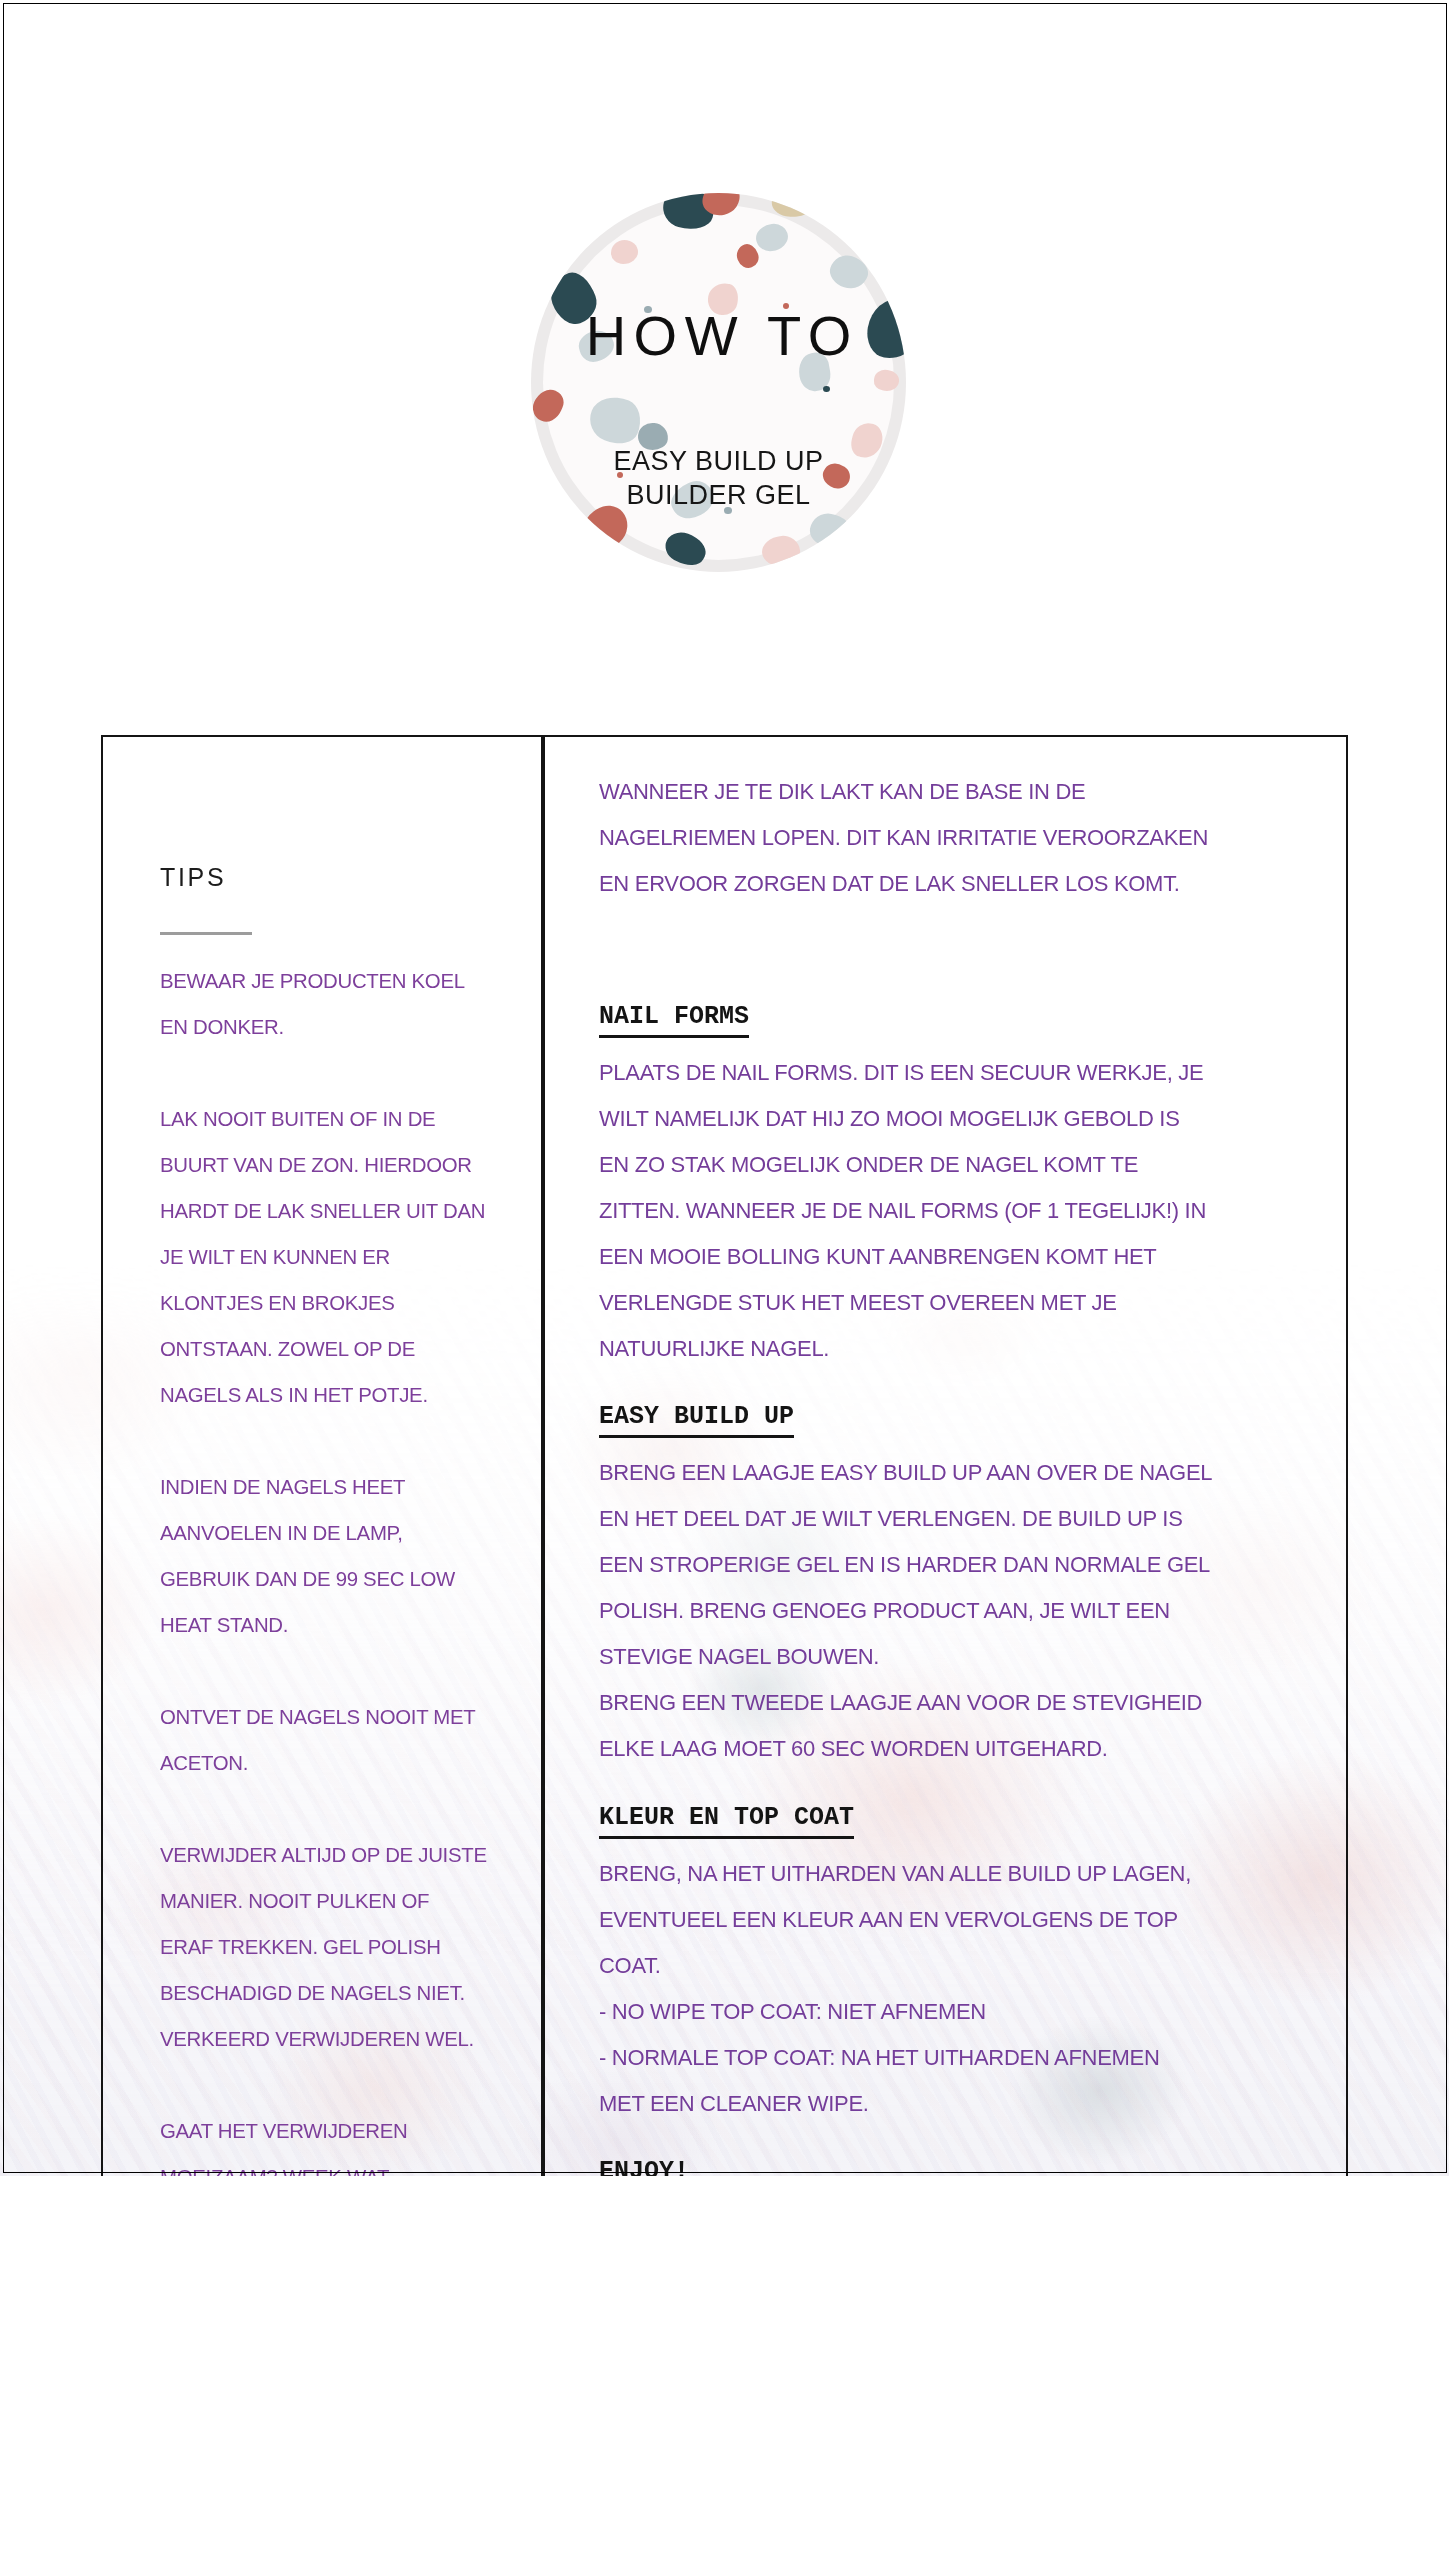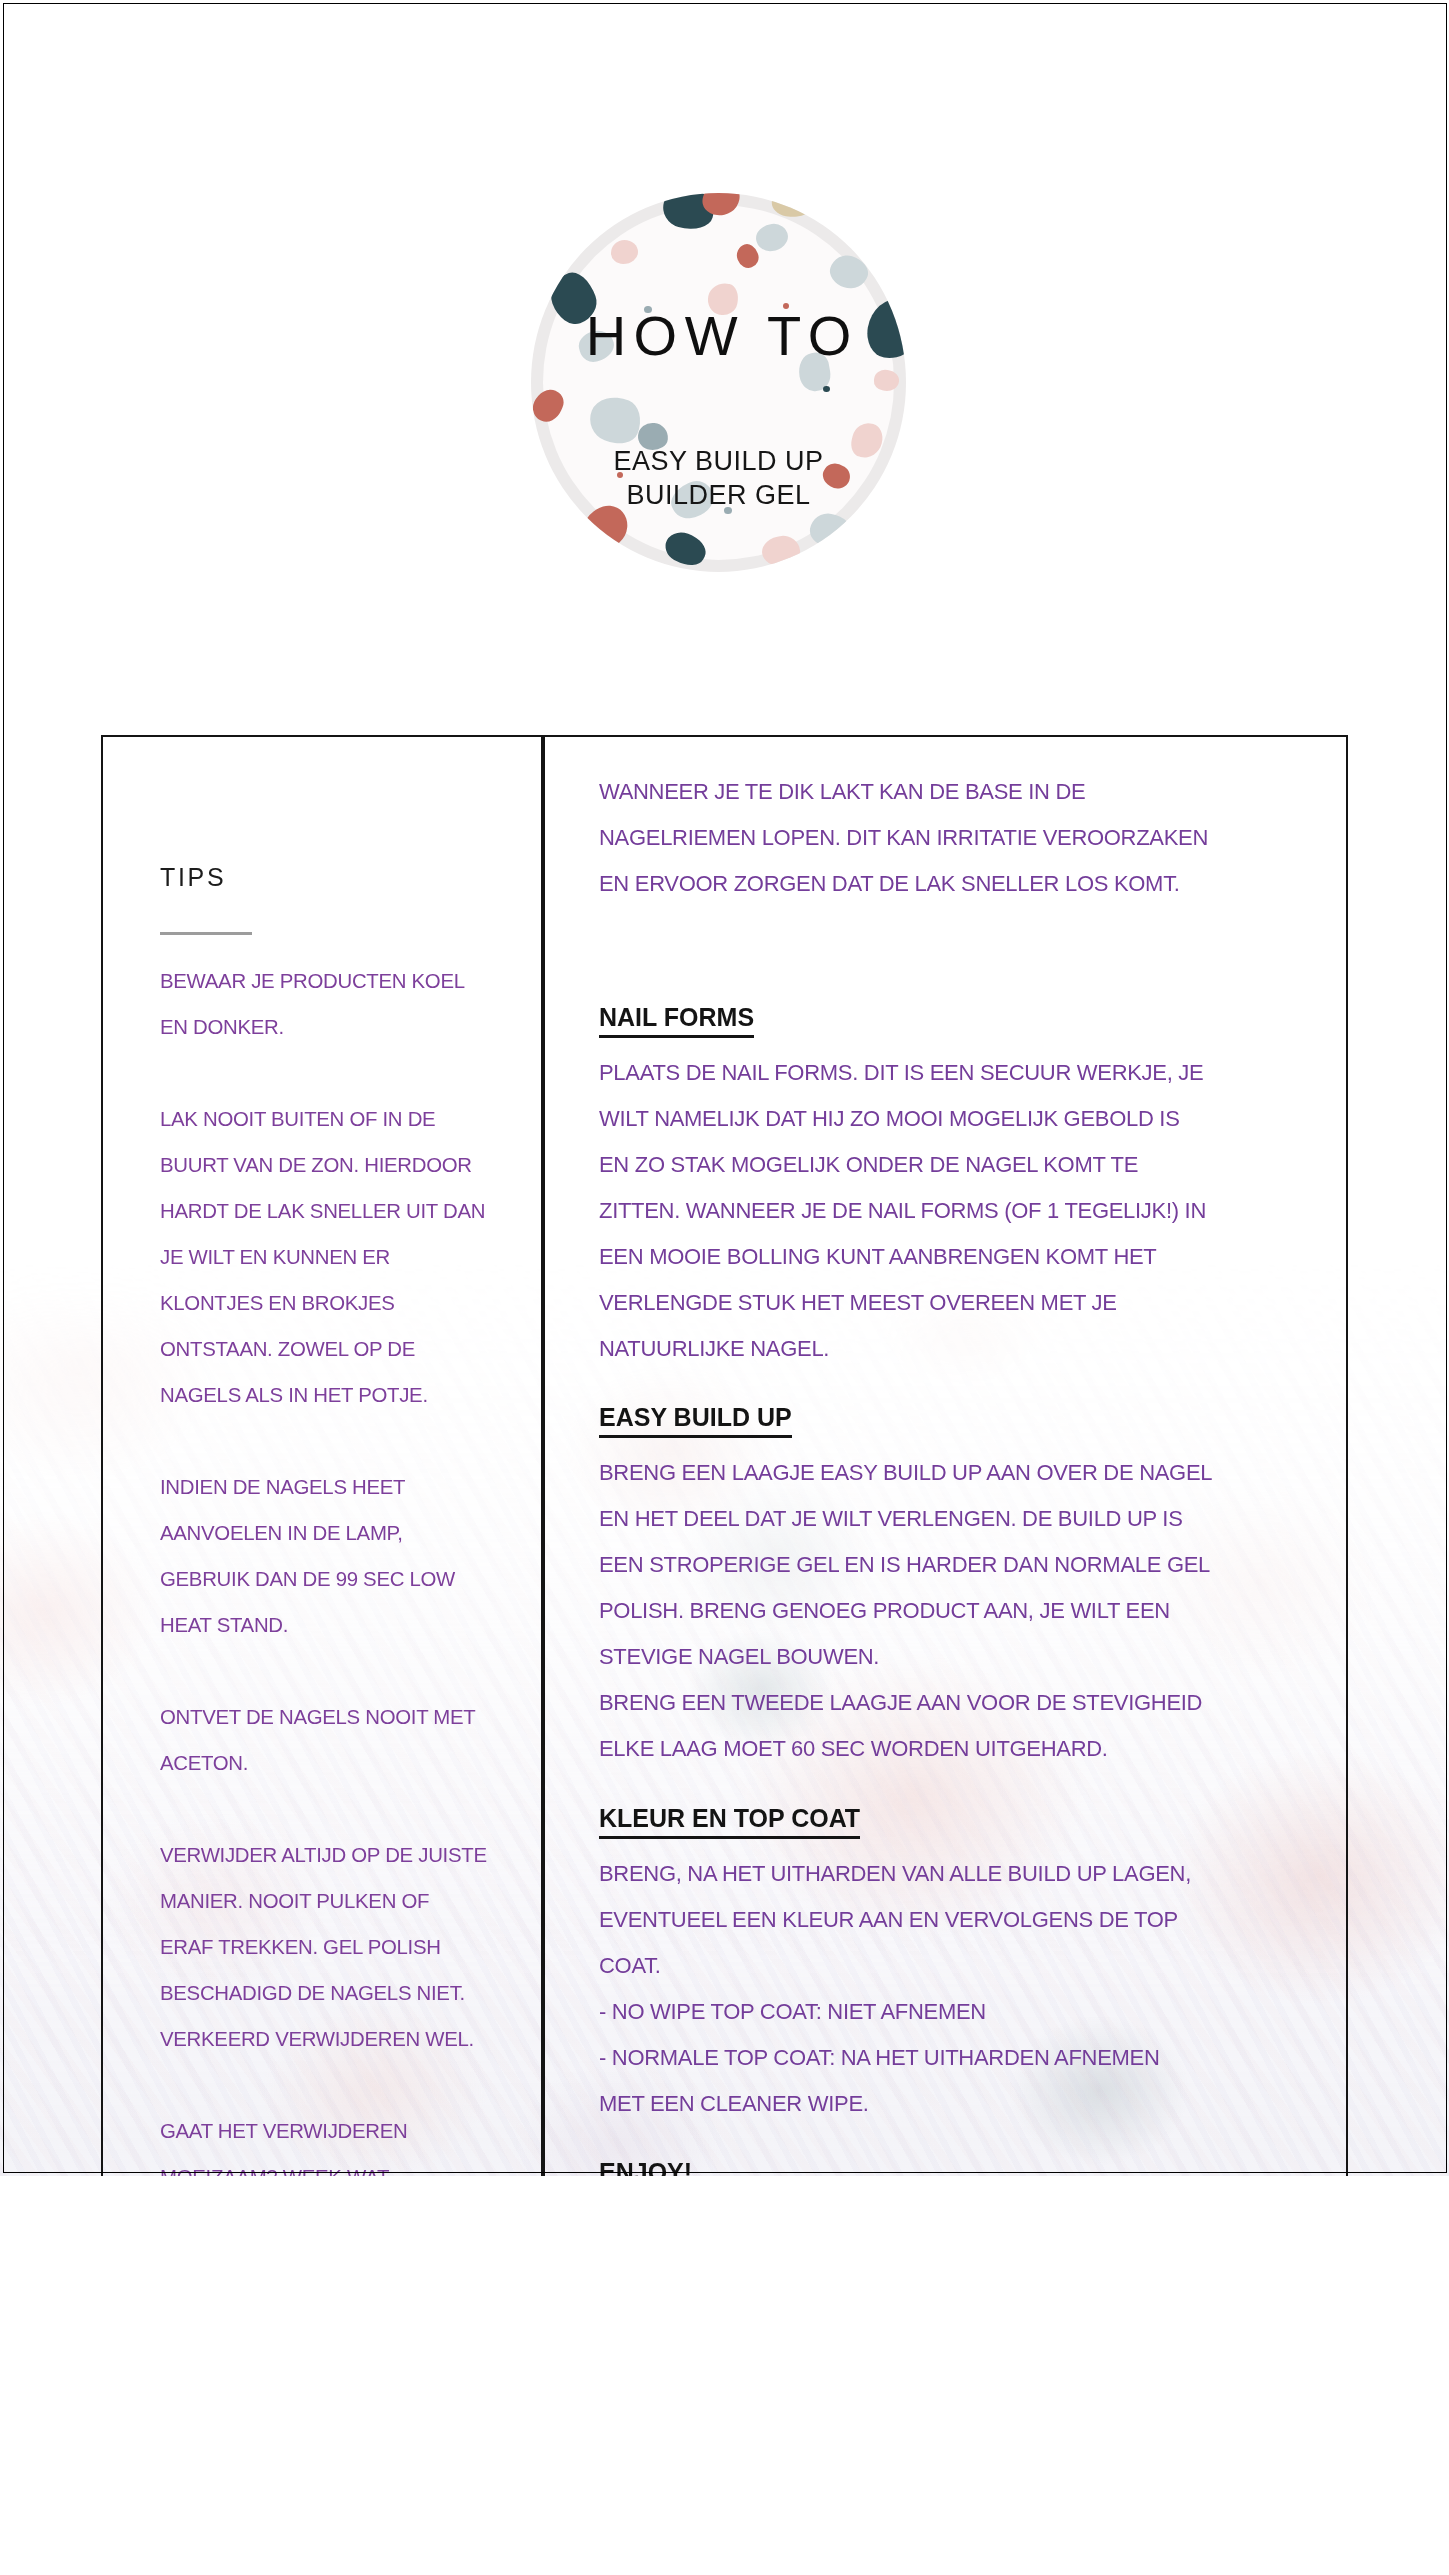--- a/index.html
+++ b/index.html
@@ -86,21 +86,21 @@
   .body{
     margin:0 0 29.5px 0;font-size:22px;letter-spacing:-0.3px;line-height:46px;
     color:var(--purple-right);white-space:pre;
   }
   .intro{margin-bottom:94px;}
   .no-gap{margin-bottom:0;}
   .bold-note{font-weight:normal;margin:0 0 29.5px 0;}
   .h-wrap{display:block;}
   .h-wrap h3{
     display:inline-block;margin:0 0 11.8px 0;padding-bottom:2.1px;border-bottom:3.2px solid var(--ink);
-    font-size:25px;line-height:32px;font-weight:bold;color:var(--ink);letter-spacing:0;
+    font-size:25px;line-height:32px;font-weight:bold;color:var(--ink);letter-spacing:0;font-family:Liberation Mono, monospace;
   }
 </style>
 </head>
 <body>
 
 <div class="page">
 
   <div class="watercolor"></div>
 
   <div class="logo">

